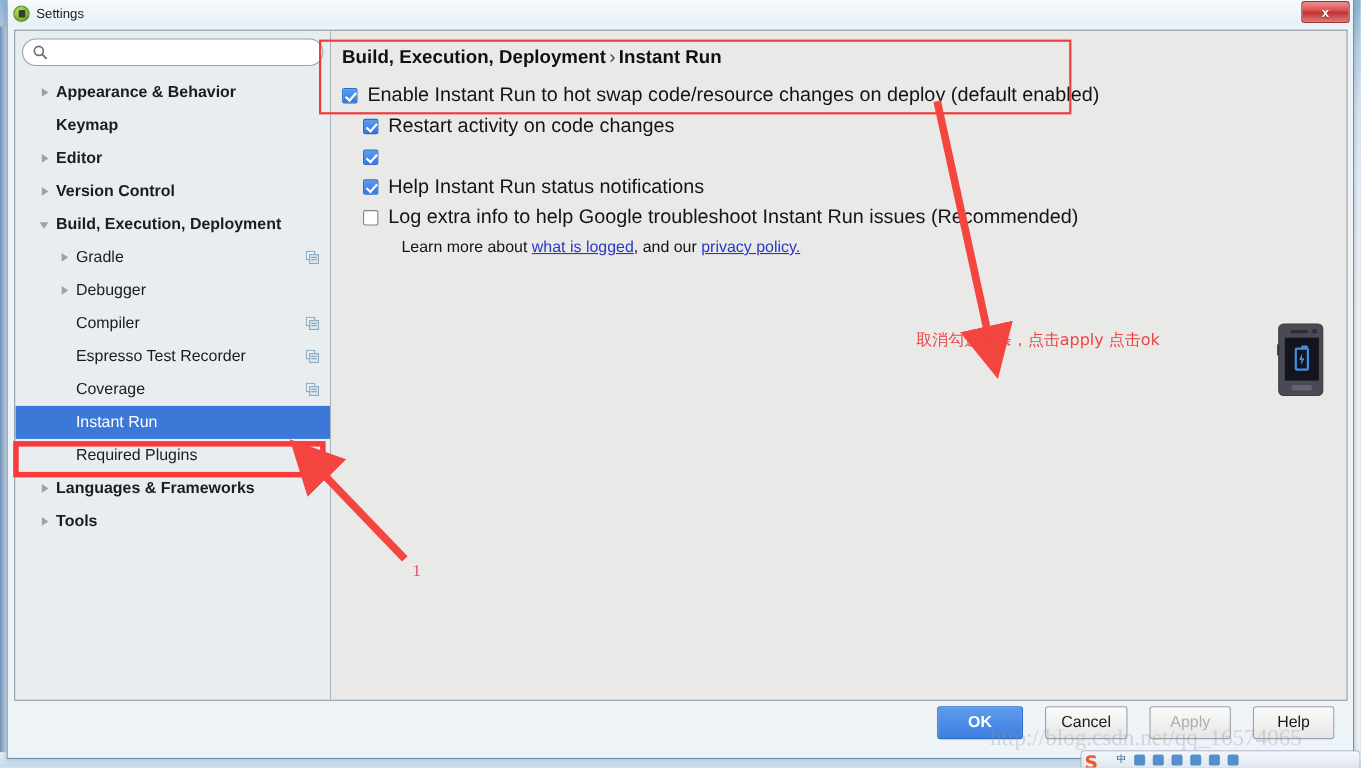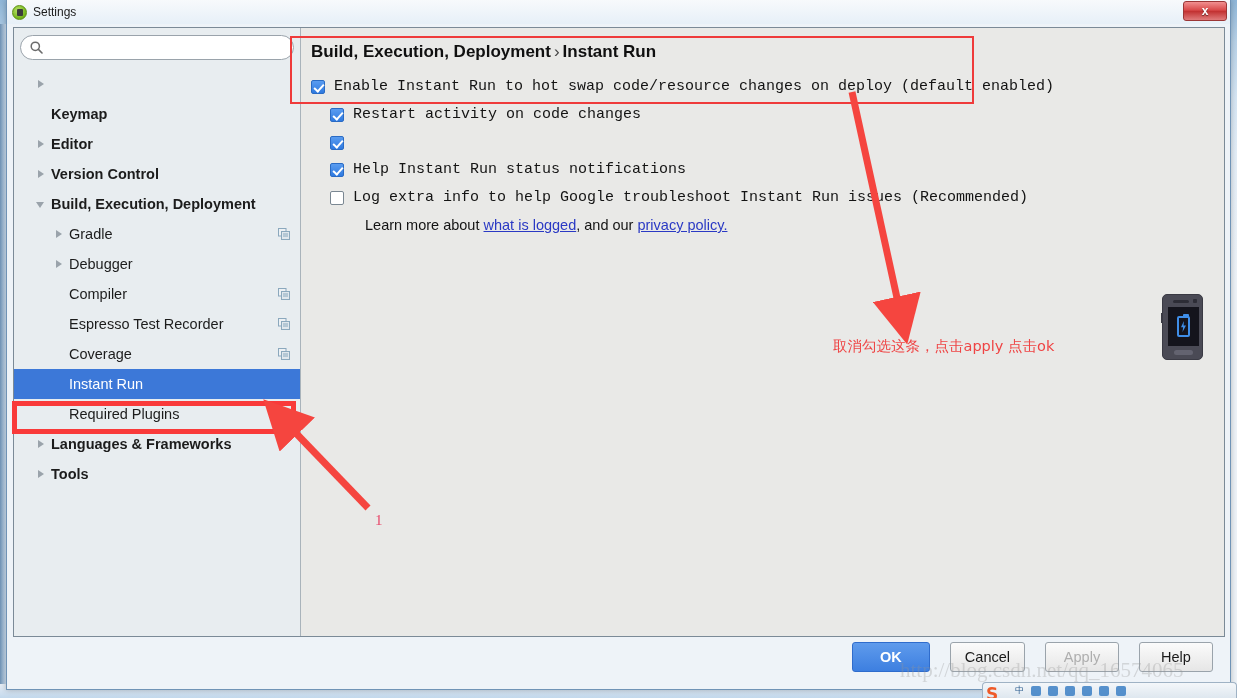--- a/index.html
+++ b/index.html
@@ -130,36 +130,36 @@
     border:1px solid #7a8792; background:#ffffff;
   }
   .cb.on {
     background:linear-gradient(180deg,#5a9cf0,#2f7ae0);
     border:1px solid #2a6bc4; position:relative;
   }
   .cb.on:after {
     content:""; position:absolute; left:4px; top:1px; width:4px; height:8px;
     border:solid #ffffff; border-width:0 2px 2px 0; transform:rotate(42deg);
   }
-  .opt-label { font-size:15px; color:#141414; line-height:17px;font-family:Liberation Mono, monospace; }
+  .opt-label { font-size:18px; color:#141414; line-height:17px; }
   #learn-row { padding-left:54px; font-size:14.5px; color:#141414; margin-top:2px; }
   #learn-row a { color:#2a39c4; text-decoration:underline; cursor:pointer; }
 
   
   #ann-box-top {
     position:absolute; left:290px; top:36px; width:684px; height:68px;
     border:2px solid #ef3b3b; pointer-events:none;
   }
   #ann-box-sidebar {
     position:absolute; left:12px; top:401px; width:284px; height:33px;
     border:5px solid #f93a3a; pointer-events:none;
   }
   #ann-svg { position:absolute; left:0; top:0; width:1237px; height:698px; pointer-events:none; }
   #ann-cn {
-    position:absolute; left:833px; top:337px;
+    position:absolute; left:833px; top:300px;
     font-size:14.5px; color:#ef4444; white-space:nowrap;
     font-family:"DejaVu Sans","Liberation Sans",sans-serif;
   }
   #ann-one {
     position:absolute; left:375px; top:512px;
     font-size:15px; color:#e8486a; font-family:"Liberation Serif",serif;
   }
 
   
   #phone-ico {
@@ -262,20 +262,21 @@
           <svg width="13" height="13" viewBox="0 0 13 13">
             <circle cx="5.3" cy="5.3" r="4.1" fill="none" stroke="#6b6b6b" stroke-width="1.5"></circle>
             <line x1="8.4" y1="8.4" x2="12" y2="12" stroke="#6b6b6b" stroke-width="1.6" stroke-linecap="round"></line>
           </svg>
           <input id="search-input" type="text" placeholder="" style="">
         </div>
       </div>
       <div id="tree">
           <div class="tree-row lvl0">
             <span class="arrow right"></span>
+            <span class="label">Appearance &amp; Behavior</span>
           </div>
           <div class="tree-row lvl0">
             <span class="arrow "></span>
             <span class="label">Keymap</span>
           </div>
           <div class="tree-row lvl0">
             <span class="arrow right"></span>
             <span class="label">Editor</span>
           </div>
           <div class="tree-row lvl0">

